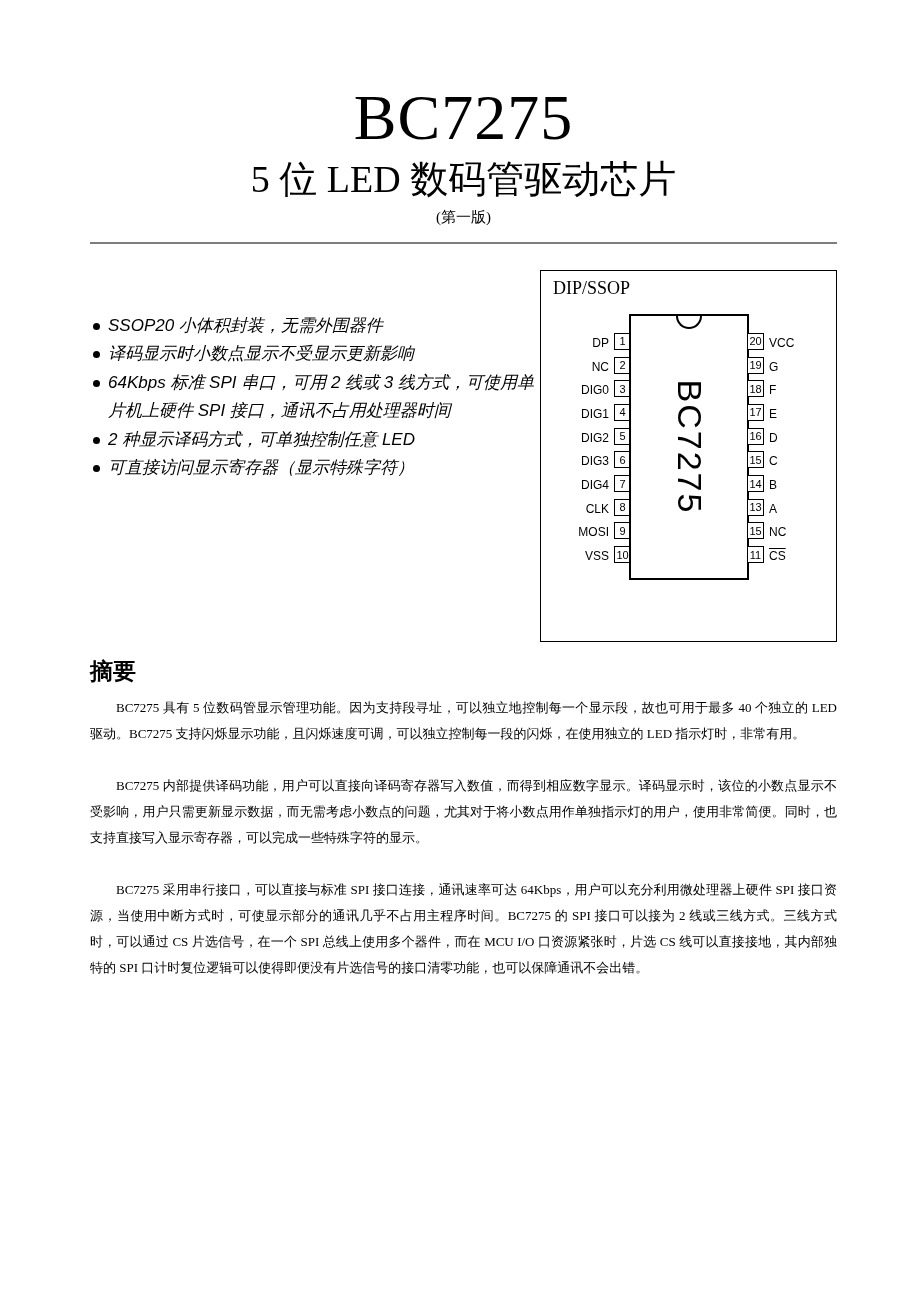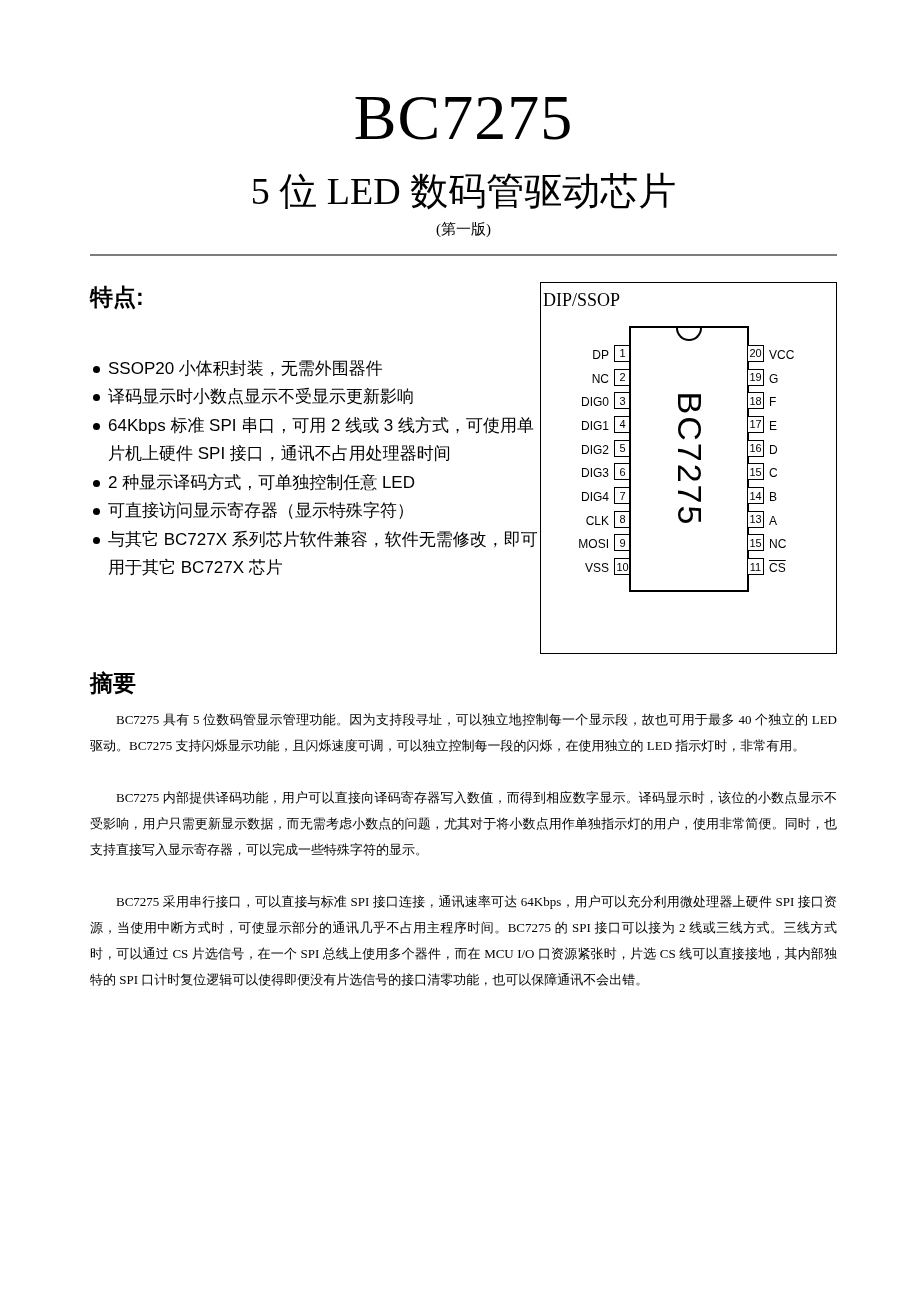--- a/index.html
+++ b/index.html
@@ -7,45 +7,45 @@
   .page {
     width: 920px; height: 1302px;
     background: #ffffff; color: #000000;
     margin: 0 auto; position: relative; overflow: hidden;
     padding: 86px 83px 10px 90px;
     font-family: "Liberation Serif", "DejaVu Serif", serif;
   }
 
   
   .doc-title { font-size: 64px; font-weight: normal; text-align: center; line-height: 1; letter-spacing: 1px; }
-  .doc-subtitle { font-size: 38px; font-weight: normal; text-align: center; margin-top: 22px; line-height: 1.05; }
+  .doc-subtitle { font-size: 38px; font-weight: normal; text-align: center; margin-top: 10px; line-height: 1.05; }
   .doc-edition { font-size: 15px; text-align: center; margin-top: 8px; }
   .header-rule { border: none; border-top: 2px solid #7d7d7d; margin-top: 15px; }
 
   
   .two-col { display: flex; justify-content: space-between; align-items: flex-start; margin-top: 26px; }
   .features { width: 450px; }
   .section-heading {
     font-family: "Liberation Sans", "DejaVu Sans", sans-serif;
     font-size: 23px; font-weight: bold;
   }
   .features ul {
     list-style: none; margin-top: 42px;
     font-family: "Liberation Sans", "DejaVu Sans", sans-serif;
-    font-size: 17px; line-height: 28.5px;
+    font-size: 17px; line-height: 28.5px; font-style: italic;
   }
   .features li { position: relative; padding-left: 18px; }
   .features li::before {
     content: ""; position: absolute; left: 3px; top: 11px;
     width: 7px; height: 7px; border-radius: 50%; background: #000;
   }
 
   
   .pkg-box { width: 297px; height: 372px; border: 1px solid #000; position: relative; flex-shrink: 0; }
-  .pkg-label { position: absolute; top: 7px; left: 2px; font-size: 18px; font-family: Liberation Serif, serif; }
+  .pkg-label { position: absolute; top: 7px; left: 12px; font-size: 18px; font-family: Liberation Serif, serif; }
   .chip-body { position: absolute; left: 88px; top: 43px; width: 120px; height: 266px; border: 2px solid #000; background: #fff; }
   .chip-notch {
     position: absolute; top: 0; left: 50%; transform: translateX(-50%);
     width: 26px; height: 13px; background: #fff;
     border: 2px solid #000; border-top: none; border-radius: 0 0 14px 14px;
   }
   .chip-name {
     position: absolute; top: 50%; left: 50%;
     transform: translate(-50%, -50%) rotate(90deg);
     font-family: "Liberation Sans", "DejaVu Sans", sans-serif;
@@ -83,28 +83,26 @@
   <header>
     <h1 class="doc-title">BC7275</h1>
     <h2 class="doc-subtitle">5 位 LED 数码管驱动芯片</h2>
     <div class="doc-edition">(第一版)</div>
     <hr class="header-rule">
   </header>
 
   <section class="two-col">
 
     <div class="features">
-      <h3 class="section-heading">特点:</h3>
       <ul>
         <li>SSOP20 小体积封装，无需外围器件</li>
         <li>译码显示时小数点显示不受显示更新影响</li>
         <li>64Kbps 标准 SPI 串口，可用 2 线或 3 线方式，可使用单片机上硬件 SPI 接口，通讯不占用处理器时间</li>
         <li>2 种显示译码方式，可单独控制任意 LED</li>
         <li>可直接访问显示寄存器（显示特殊字符）</li>
-        <li>与其它 BC727X 系列芯片软件兼容，软件无需修改，即可用于其它 BC727X 芯片</li>
       </ul>
     </div>
 
     <div class="pkg-box">
       <div class="pkg-label">DIP/SSOP</div>
 
       <div class="pins pins-left">
         <div class="pin-row">
             <span class="pin-name">DP</span>
             <span class="pin-num">1</span>

